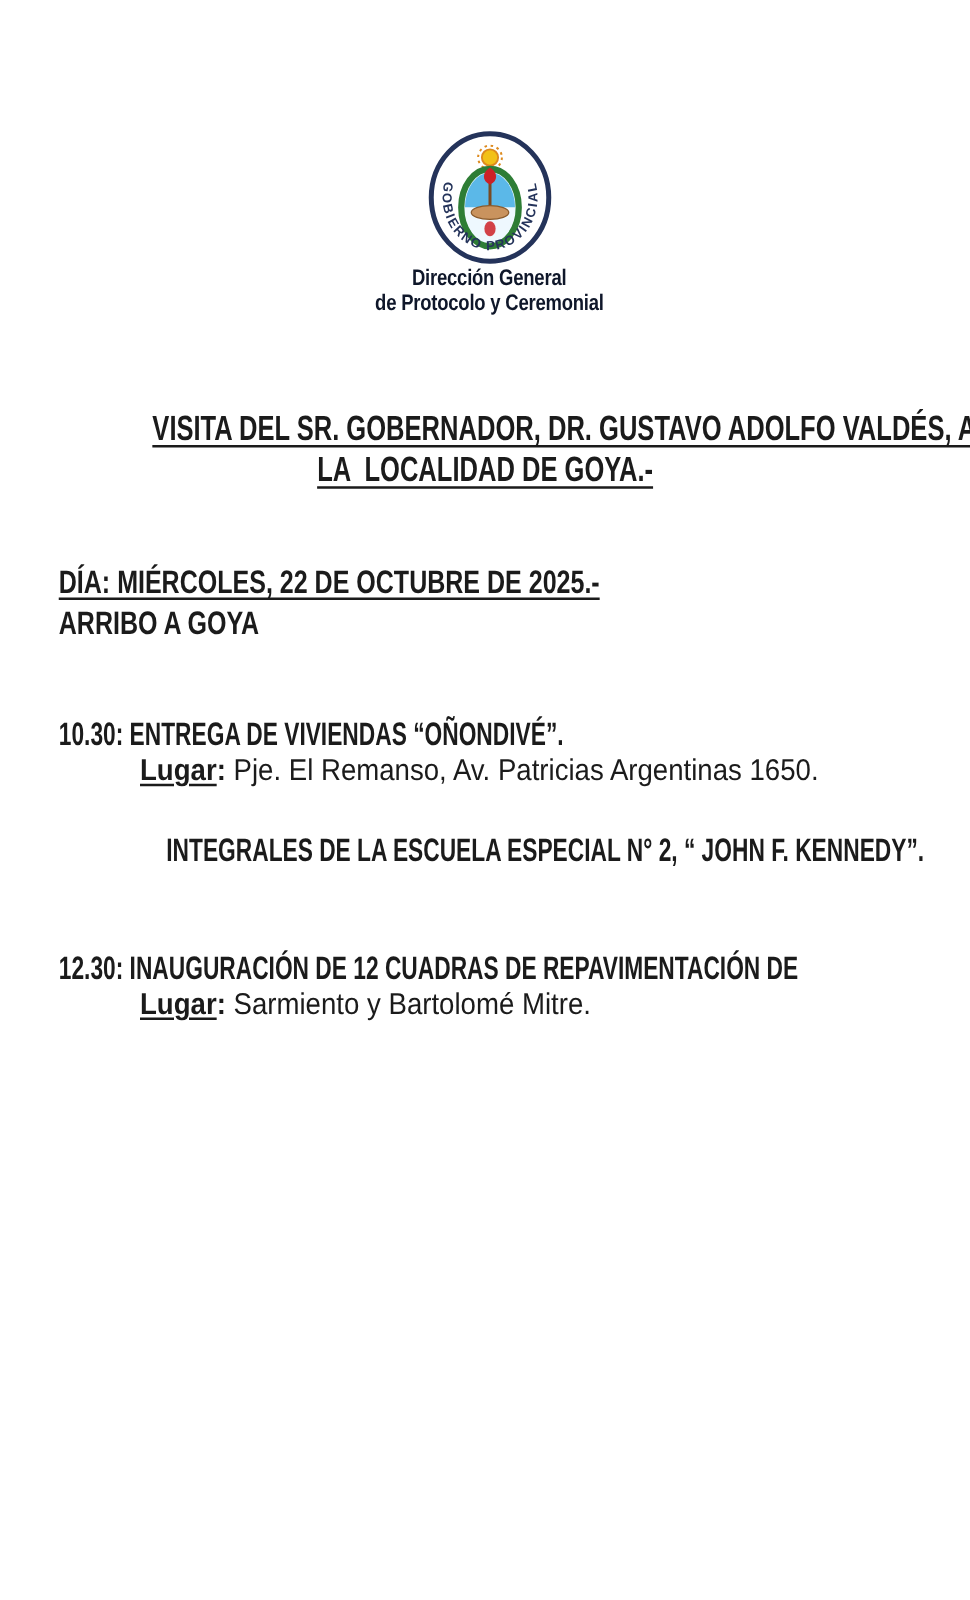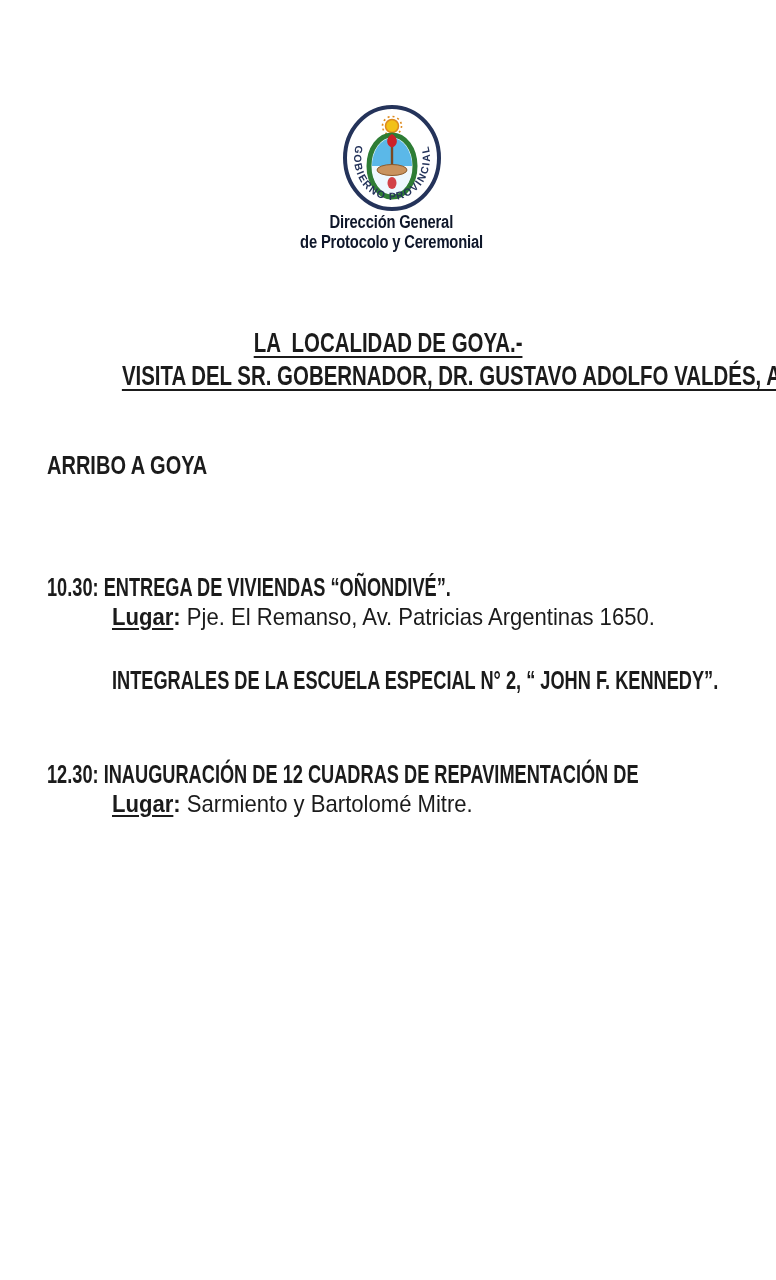--- a/index.html
+++ b/index.html
@@ -49,21 +49,21 @@
     text-decoration:underline;
     text-decoration-thickness:2px;
     text-underline-offset:4px;
   }
   
   .item{
     position:absolute;left:47px;right:10px;
     font-size:26px;font-weight:bold;line-height:29px;
   }
   .item .hline .scale-l{transform:scaleX(0.70);}
-  .item .hline.indent{margin-left:65px;}
+  .item .hline.indent{margin-left:86px;}
   .lugar-line{
     margin-left:65px;
     font-size:24px;font-weight:normal;line-height:29px;
   }
   .lugar-line .scale-l{transform:scaleX(0.92);}
   .lugar-label{
     font-weight:bold;
     text-decoration:underline;
     text-decoration-thickness:2px;
     text-underline-offset:3px;
@@ -102,25 +102,28 @@
         <textPath href="#ring-arc" startOffset="50%" text-anchor="middle">GOBIERNO PROVINCIAL</textPath>
       </text>
     </svg>
     <div class="org-lines">
       <span class="scale-c">Dirección General</span><br>
       <span class="scale-c">de Protocolo y Ceremonial</span>
     </div>
   </div>
 
   <div class="doc-title">
+    <span class="t-line"><span class="scale-c">VISITA DEL SR. GOBERNADOR, DR. GUSTAVO ADOLFO VALDÉS, A</span></span>
     <span class="t-line"><span class="scale-c">LA  LOCALIDAD DE GOYA.-</span></span>
-    <span class="t-line"><span class="scale-c">VISITA DEL SR. GOBERNADOR, DR. GUSTAVO ADOLFO VALDÉS, A</span></span>
   </div>
 
   <div class="day-block">
+    <div class="day-heading">
+      <span class="scale-l">DÍA: MIÉRCOLES, 22 DE OCTUBRE DE 2025.-</span>
+    </div>
     <div class="day-subheading">
       <span class="scale-l">ARRIBO A GOYA</span>
     </div>
   </div>
 
   <div id="items-root">
     <div class="item" style="top: 545px; margin-top: 28px;">
       <div class="headings">
           <div class="hline"><span class="scale-l">10.30: ENTREGA DE VIVIENDAS “OÑONDIVÉ”.</span></div>
         </div>

